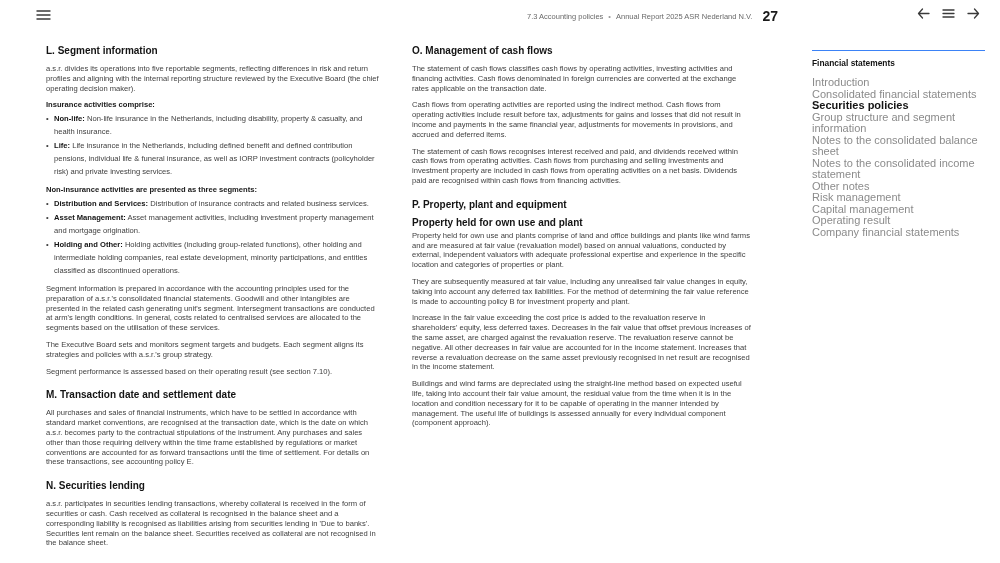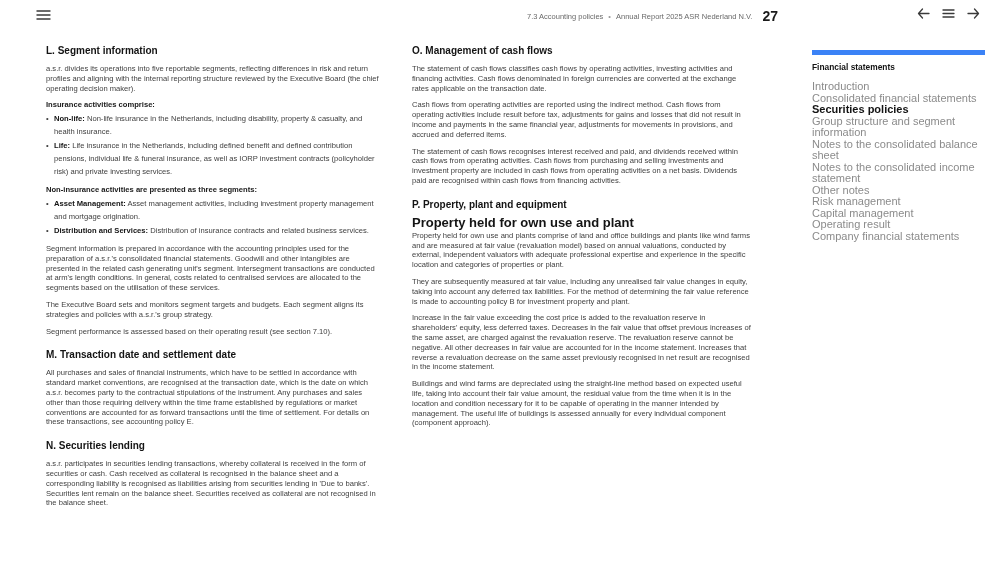--- a/index.html
+++ b/index.html
@@ -20,30 +20,30 @@
   .pagenum { font-size:14px; font-weight:bold; color:#1a1a1a; margin-left:5px; }
   .nav-btns { position:absolute; right:20px; top:8px; display:flex; gap:12px; align-items:center; }
 
   
   .col { position:absolute; top:44px; }
   .col-left  { left:46px;  width:334px; }
   .col-right { left:412px; width:340px; }
 
   h2 { font-size:10px; line-height:14px; font-weight:700; color:#141414; margin:0 0 6px; }
   h2.mt { margin-top:12px; }
-  .subhead { font-size:13px; line-height:10px; font-weight:700; color:#141414; margin:0 0 3px; }
+  .subhead { font-size:10px; line-height:10px; font-weight:700; color:#141414; margin:0 0 3px; }
   p { font-size:7.6px; line-height:9.8px; color:#404040; margin:0 0 7px; }
   p.lead { font-weight:700; color:#1a1a1a; margin:0 0 2px; }
   .bullets { margin:0 0 7px; }
   .bullet { position:relative; padding-left:8px; font-size:7.6px; line-height:13px; color:#404040; margin-bottom:1px; }
   .bullet::before { content:"•"; position:absolute; left:0; top:0; color:#404040; }
   .bullet b { color:#141414; }
 
   
-  .sidebar { position:absolute; left:812px; top:50px; width:173px; border-top:5px solid #3b82f6; padding-top:7px; }
+  .sidebar { position:absolute; left:812px; top:50px; width:173px; border-top:1px solid #3b82f6; padding-top:7px; }
   .sb-title { font-size:8.4px; line-height:11px; font-weight:700; color:#141414; margin:0 0 8px; }
   .sb-list { list-style:none; margin:0; padding:0; }
   .sb-item { font-size:11px; line-height:11.5px; color:#8b8b8b; cursor:pointer; }
   .sb-item.active { color:#141414; font-weight:700; }
 </style>
 </head>
 <body>
 
 <div class="page">
 
@@ -90,26 +90,30 @@
       </div>
       <div class="bullet">
         <b>Life:</b>
         <span>Life insurance in the Netherlands, including defined benefit and defined contribution pensions, individual life &amp; funeral insurance, as well as IORP investment contracts (policyholder risk) and private investing services.</span>
       </div>
     </div>
 
     <p class="lead">Non-insurance activities are presented as three segments:</p>
     <div class="bullets">
       <div class="bullet">
+        <b>Distribution and Services:</b>
+        <span>Distribution of insurance contracts and related business services.</span>
+      </div>
+      <div class="bullet">
         <b>Asset Management:</b>
         <span>Asset management activities, including investment property management and mortgage origination.</span>
       </div>
       <div class="bullet">
-        <b>Distribution and Services:</b>
-        <span>Distribution of insurance contracts and related business services.</span>
+        <b>Holding and Other:</b>
+        <span>Holding activities (including group-related functions), other holding and intermediate holding companies, real estate development, minority participations, and entities classified as discontinued operations.</span>
       </div>
     </div>
 
     <p>Segment information is prepared in accordance with the accounting principles used for the preparation of a.s.r.'s consolidated financial statements. Goodwill and other intangibles are presented in the related cash generating unit's segment. Intersegment transactions are conducted at arm's length conditions. In general, costs related to centralised services are allocated to the segments based on the utilisation of these services.</p>
     <p>The Executive Board sets and monitors segment targets and budgets. Each segment aligns its strategies and policies with a.s.r.'s group strategy.</p>
     <p>Segment performance is assessed based on their operating result (see section 7.10).</p>
 
     <h2 class="mt">M. Transaction date and settlement date</h2>
     <p>All purchases and sales of financial instruments, which have to be settled in accordance with standard market conventions, are recognised at the transaction date, which is the date on which a.s.r. becomes party to the contractual stipulations of the instrument. Any purchases and sales other than those requiring delivery within the time frame established by regulations or market conventions are accounted for as forward transactions until the time of settlement. For details on these transactions, see accounting policy E.</p>
 

